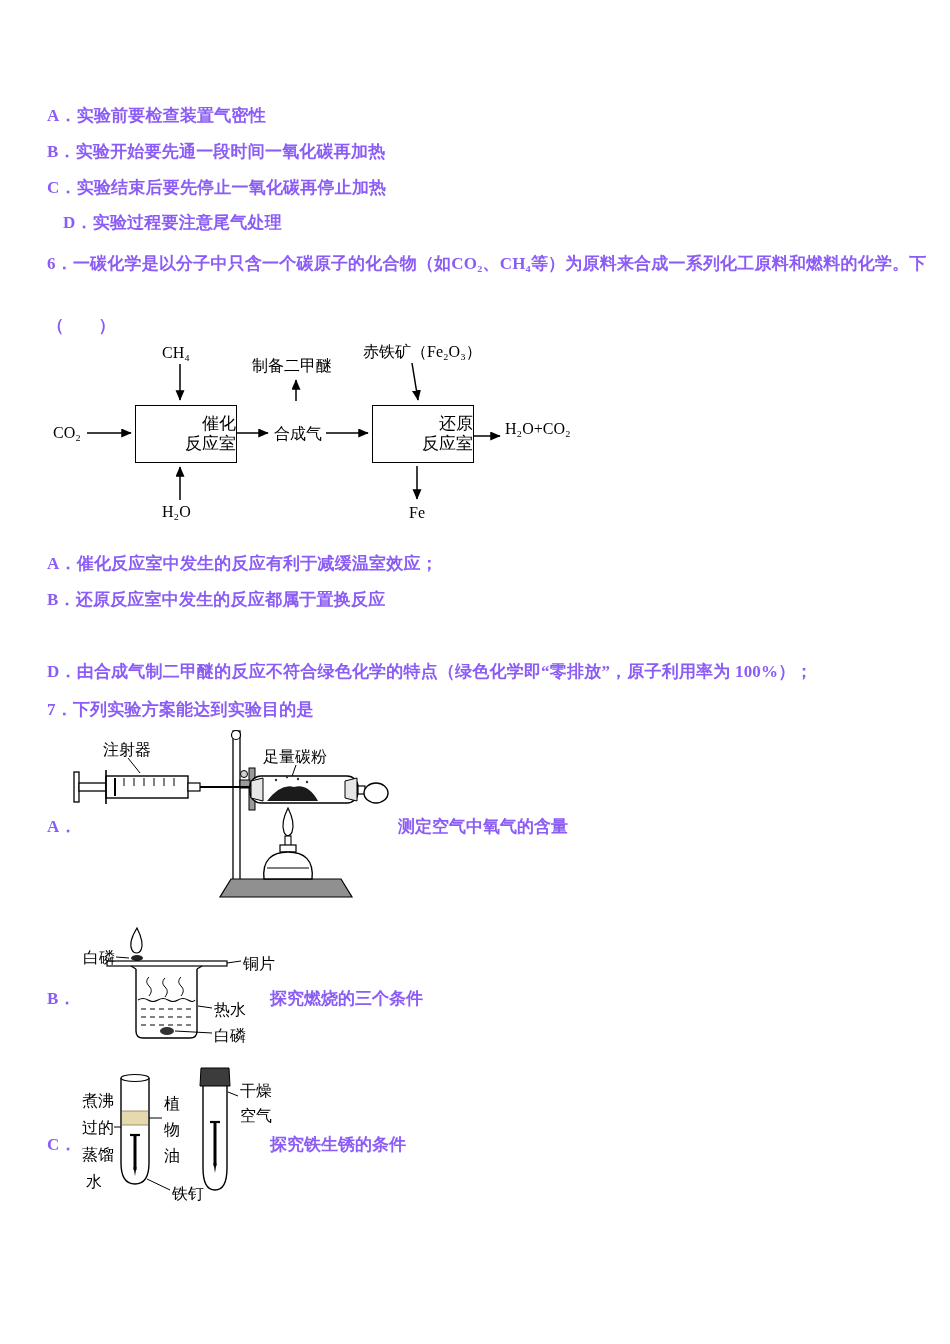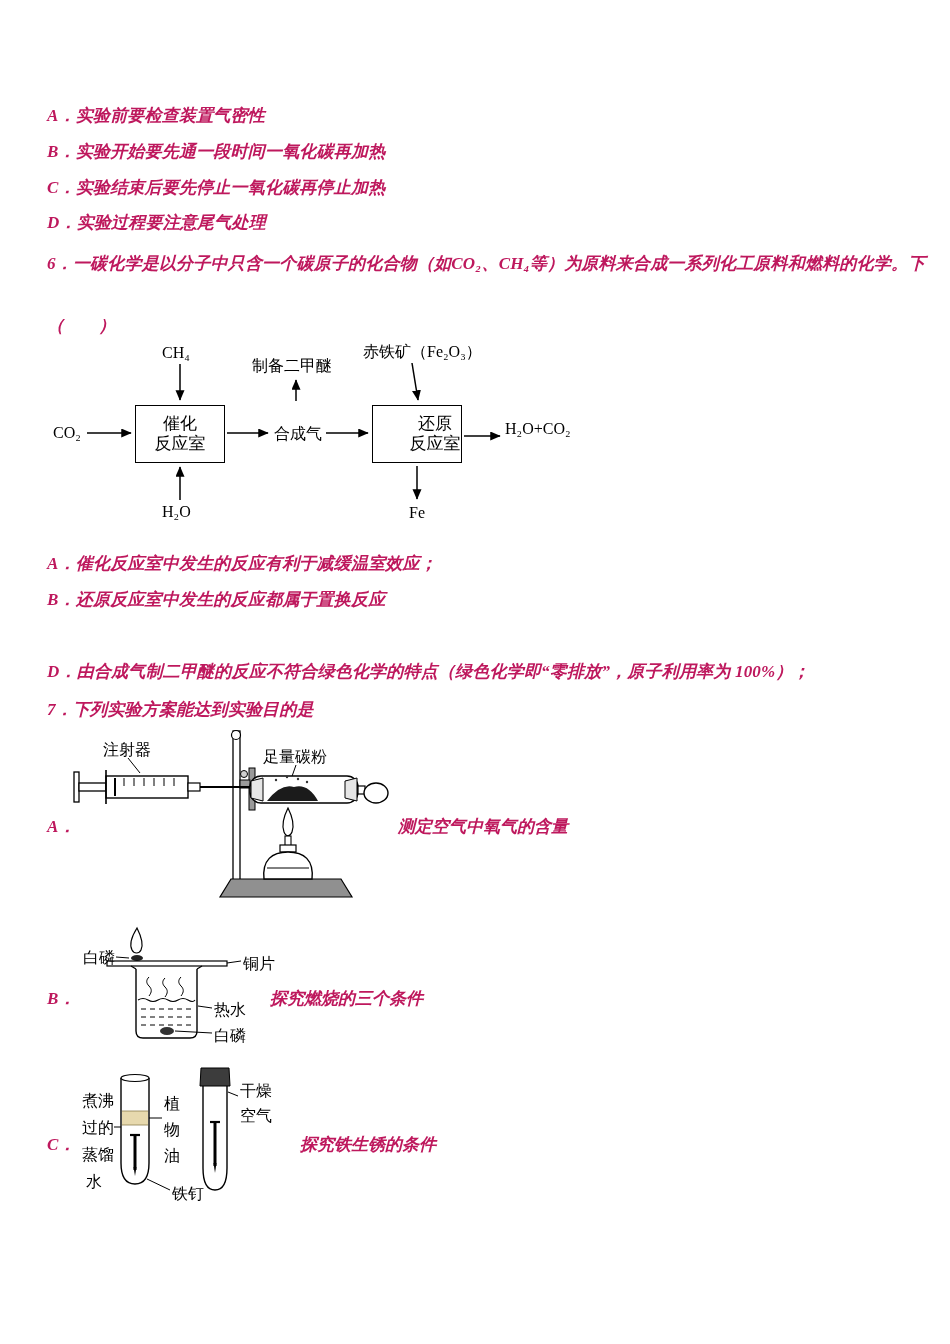--- a/index.html
+++ b/index.html
@@ -3,28 +3,28 @@
 <meta charset="utf-8">
 <style>
   * { margin:0; padding:0; box-sizing:border-box; }
   body { margin:0; background:#fff; }
   .page {
     position:relative; width:950px; height:1344px; background:#ffffff;
     font-family:"Liberation Serif","DejaVu Serif","DejaVu Sans",serif;
     color:#000; overflow:hidden;
   }
   .overlay { position:absolute; left:0; top:0; z-index:1; pointer-events:none; }
-  .t { position:absolute; white-space:nowrap; color:#be185d; z-index:2;font-style:italic; }
+  .t { position:absolute; white-space:nowrap; color:#8b5cf6; z-index:2; }
   .body-text { font-size:17px; font-weight:bold; letter-spacing:0.2px; }
   .caption { font-size:17px; font-weight:bold; }
   .fl { position:absolute; font-size:16px; font-weight:normal; white-space:nowrap; z-index:2; }
   .dlabel { font-size:16px; font-weight:normal; }
   .fbox {
-    position:absolute; width:90px; height:58px; border:1.6px solid #000; background:#fff;
-    display:flex; flex-direction:column; align-items:center; justify-content:center;
+    position:absolute; width:102px; height:58px; border:1.6px solid #000; background:#fff;
+    display:flex; flex-direction:column; align-items:flex-end; justify-content:center;
     font-size:17px; line-height:20px; z-index:2;
   }
 </style>
 </head>
 <body>
 
 <div class="page">
 
   <svg class="overlay" width="950" height="1344" viewBox="0 0 950 1344">
     <defs>
@@ -137,21 +137,21 @@
       <path d="M201,1068 L229,1068 L230,1086 L200,1086 Z" fill="#3c3c3c" stroke-width="1"></path>
       <line x1="210" y1="1122" x2="220" y2="1122" stroke-width="2.2"></line>
       <line x1="215" y1="1122" x2="215" y2="1166" stroke-width="3"></line>
       <polygon points="213.5,1163 216.5,1163 215,1173" fill="#000" stroke="none"></polygon>
     </g>
   </svg>
 
   <div class="t body-text" style="left:47px; top:104px;">A．实验前要检查装置气密性</div>
   <div class="t body-text" style="left:47px; top:176px;">C．实验结束后要先停止一氧化碳再停止加热</div>
   <div class="t body-text" style="left:47px; top:140px;">B．实验开始要先通一段时间一氧化碳再加热</div>
-  <div class="t body-text" style="left:47px; top:211px;">D．实验过程要注意尾气处理</div>
+  <div class="t body-text" style="left:63px; top:211px;">D．实验过程要注意尾气处理</div>
 
   <div class="t body-text" style="left:47px; top:252px;text-align:right;">6．一碳化学是以分子中只含一个碳原子的化合物（如CO₂、CH₄等）为原料来合成一系列化工原料和燃料的化学。下</div>
   <div class="t body-text" style="left:47px; top:314px;">（　　）</div>
 
   <div class="fl" style="left:162px; top:344px;">CH₄</div>
   <div class="fl" style="left:252px; top:356px;">制备二甲醚</div>
   <div class="fl" style="left:363px; top:342px;">赤铁矿（Fe₂O₃）</div>
   <div class="fl" style="left:53px; top:424px;">CO₂</div>
   <div class="fl" style="left:274px; top:424px;">合成气</div>
   <div class="fl" style="left:505px; top:420px;">H₂O+CO₂</div>
@@ -189,15 +189,15 @@
   <div class="fl dlabel" style="left:82px; top:1118px;">过的</div>
   <div class="fl dlabel" style="left:82px; top:1145px;">蒸馏</div>
   <div class="fl dlabel" style="left:86px; top:1172px;">水</div>
   <div class="fl dlabel" style="left:164px; top:1094px;">植</div>
   <div class="fl dlabel" style="left:164px; top:1120px;">物</div>
   <div class="fl dlabel" style="left:164px; top:1146px;">油</div>
   <div class="fl dlabel" style="left:172px; top:1184px;">铁钉</div>
   <div class="fl dlabel" style="left:240px; top:1081px;">干燥</div>
   <div class="fl dlabel" style="left:240px; top:1106px;">空气</div>
   <div class="t body-text" style="left:47px; top:1133px;">C．</div>
-  <div class="t caption" style="left:270px; top:1133px;margin-left:30px;">探究铁生锈的条件</div>
+  <div class="t caption" style="left:270px; top:1133px;">探究铁生锈的条件</div>
 
 </div>
 
 </body></html>

